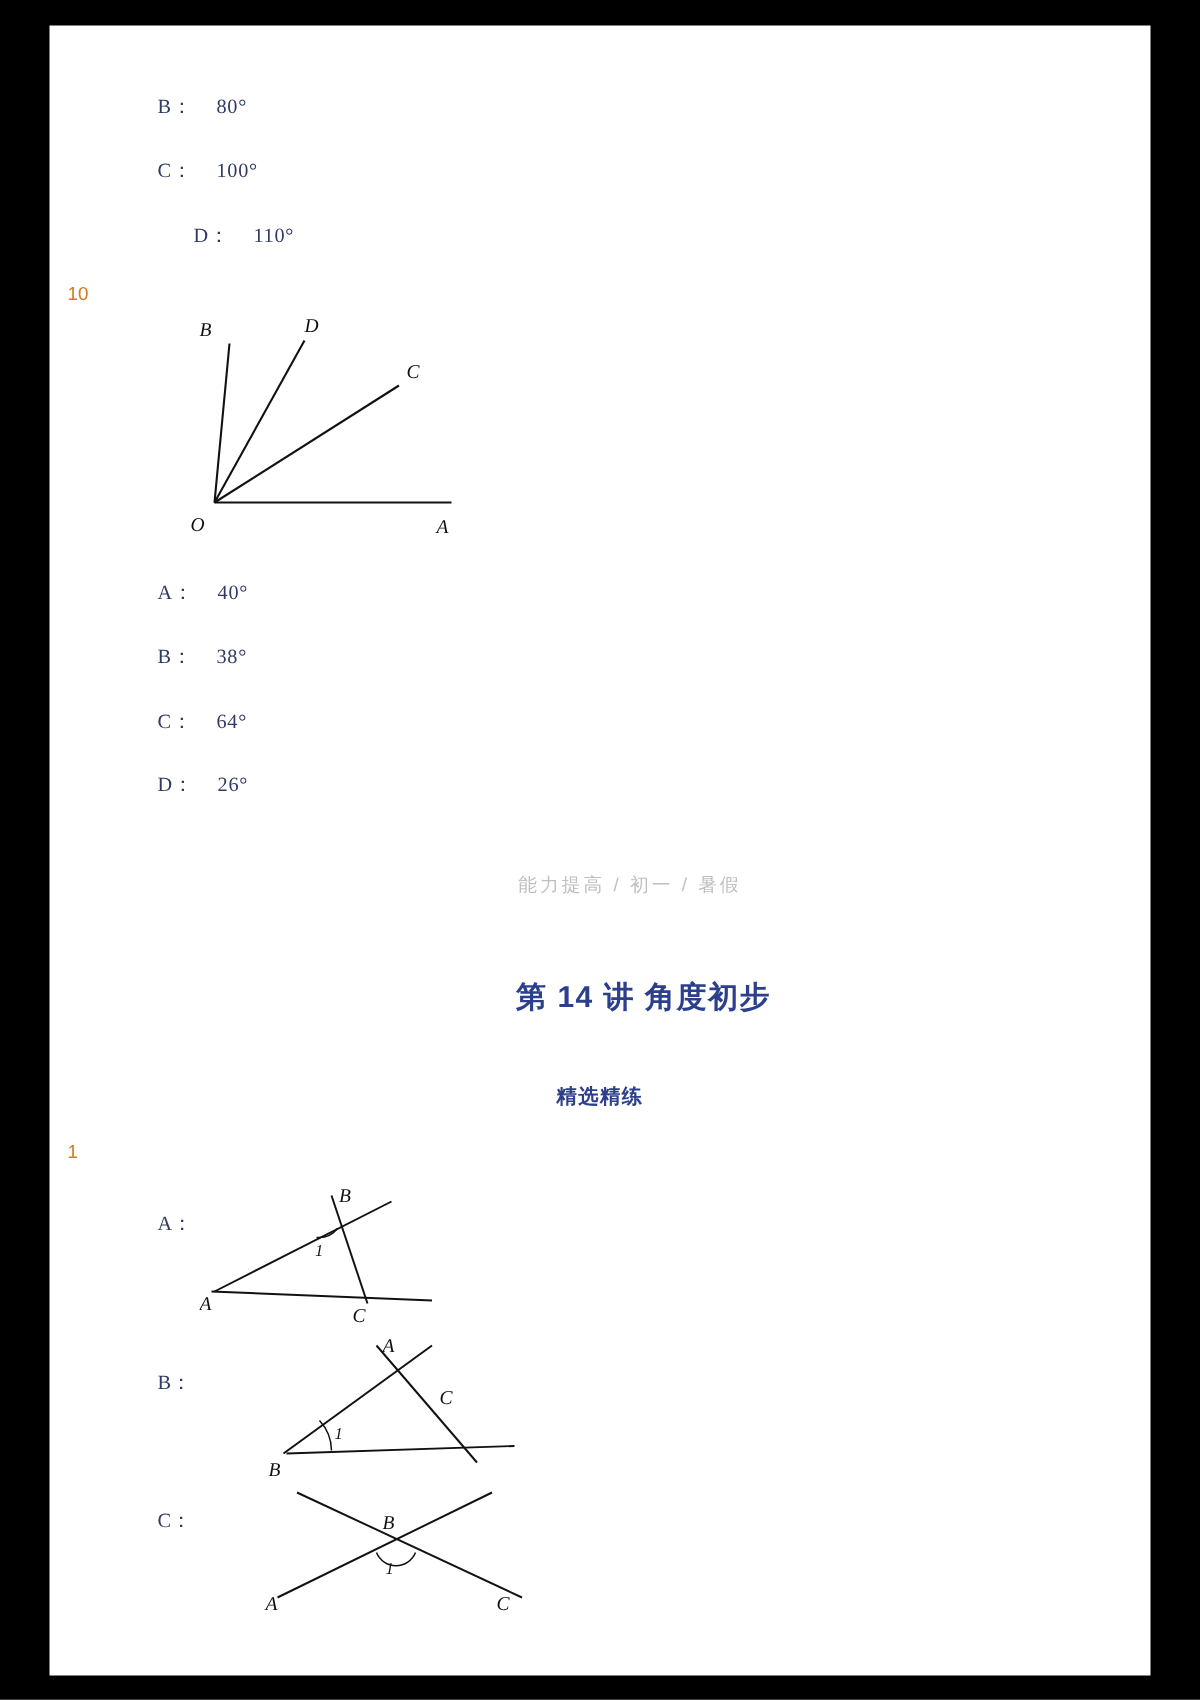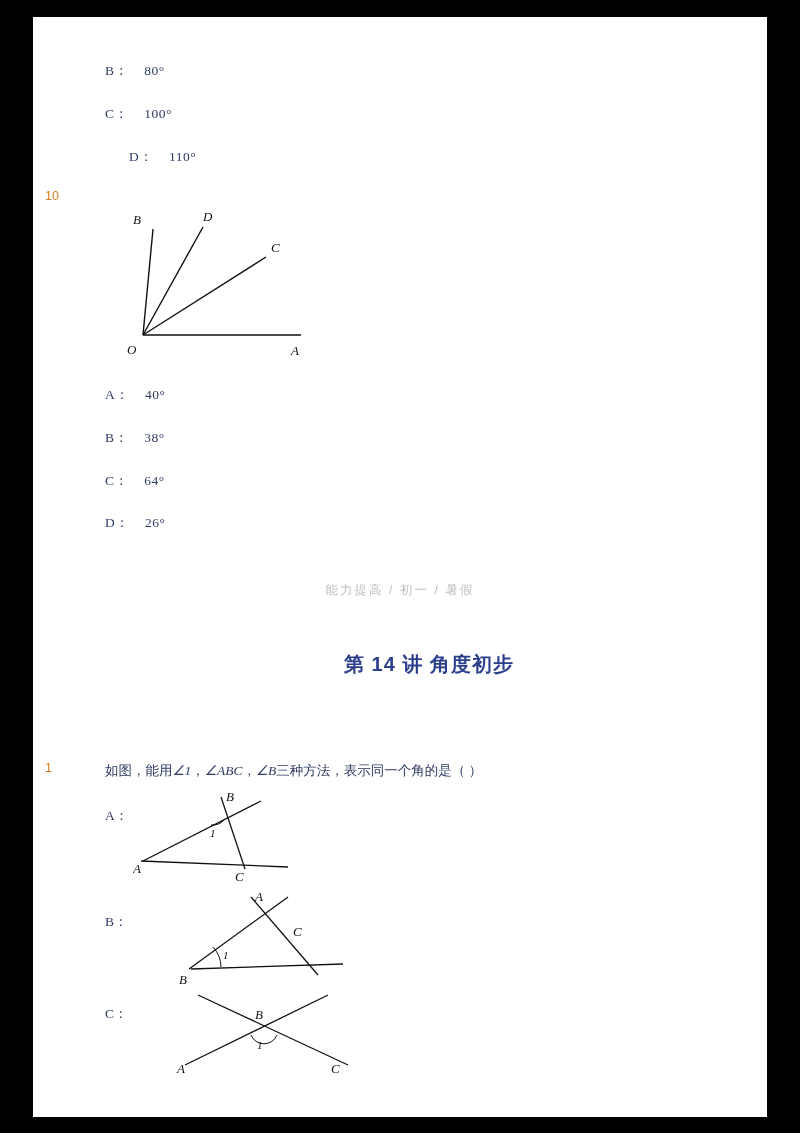--- a/index.html
+++ b/index.html
@@ -167,28 +167,26 @@
       <span>C：</span>
       <span style="display:inline-block;width:8px;"></span>
       <span>64°</span>
     </div>
     <div class="choice" style="top:497px;">
       <span>D：</span>
       <span style="display:inline-block;width:8px;"></span>
       <span>26°</span>
     </div>
 
-    <div class="watermark" style="top:565px;">能力提高 / 初一 / 暑假</div>
+    <div class="watermark" style="top:565px;padding-left:20px;">能力提高 / 初一 / 暑假</div>
 
     <div class="chapter-title" style="top:634px;margin-left:29px;">第 14 讲  角度初步</div>
+    <div class="section-title" style="top:705px;">精选精练</div>
 
     <div class="qnum" style="top:744px;">1</div>
-    <div class="qtext" style="top:745px;">
-      <span>如图，能用</span><i>∠1</i><span>，</span><i>∠ABC</i><span>，</span><i>∠B</i><span>三种方法，表示同一个角的是（     ）</span>
-    </div>
 
     <div class="opt-letter" style="top:790px;">A：</div>
     <div class="figure" style="left:100px; top:772px;">
       <svg width="190" height="95" viewBox="0 0 190 95">
 
         <line x1="8" y1="72" x2="155" y2="78" stroke="#111" stroke-width="1.3"></line>
 
         <line x1="10" y1="72" x2="128" y2="12" stroke="#111" stroke-width="1.3"></line>
 
         <line x1="88" y1="8" x2="112" y2="80" stroke="#111" stroke-width="1.3"></line>

